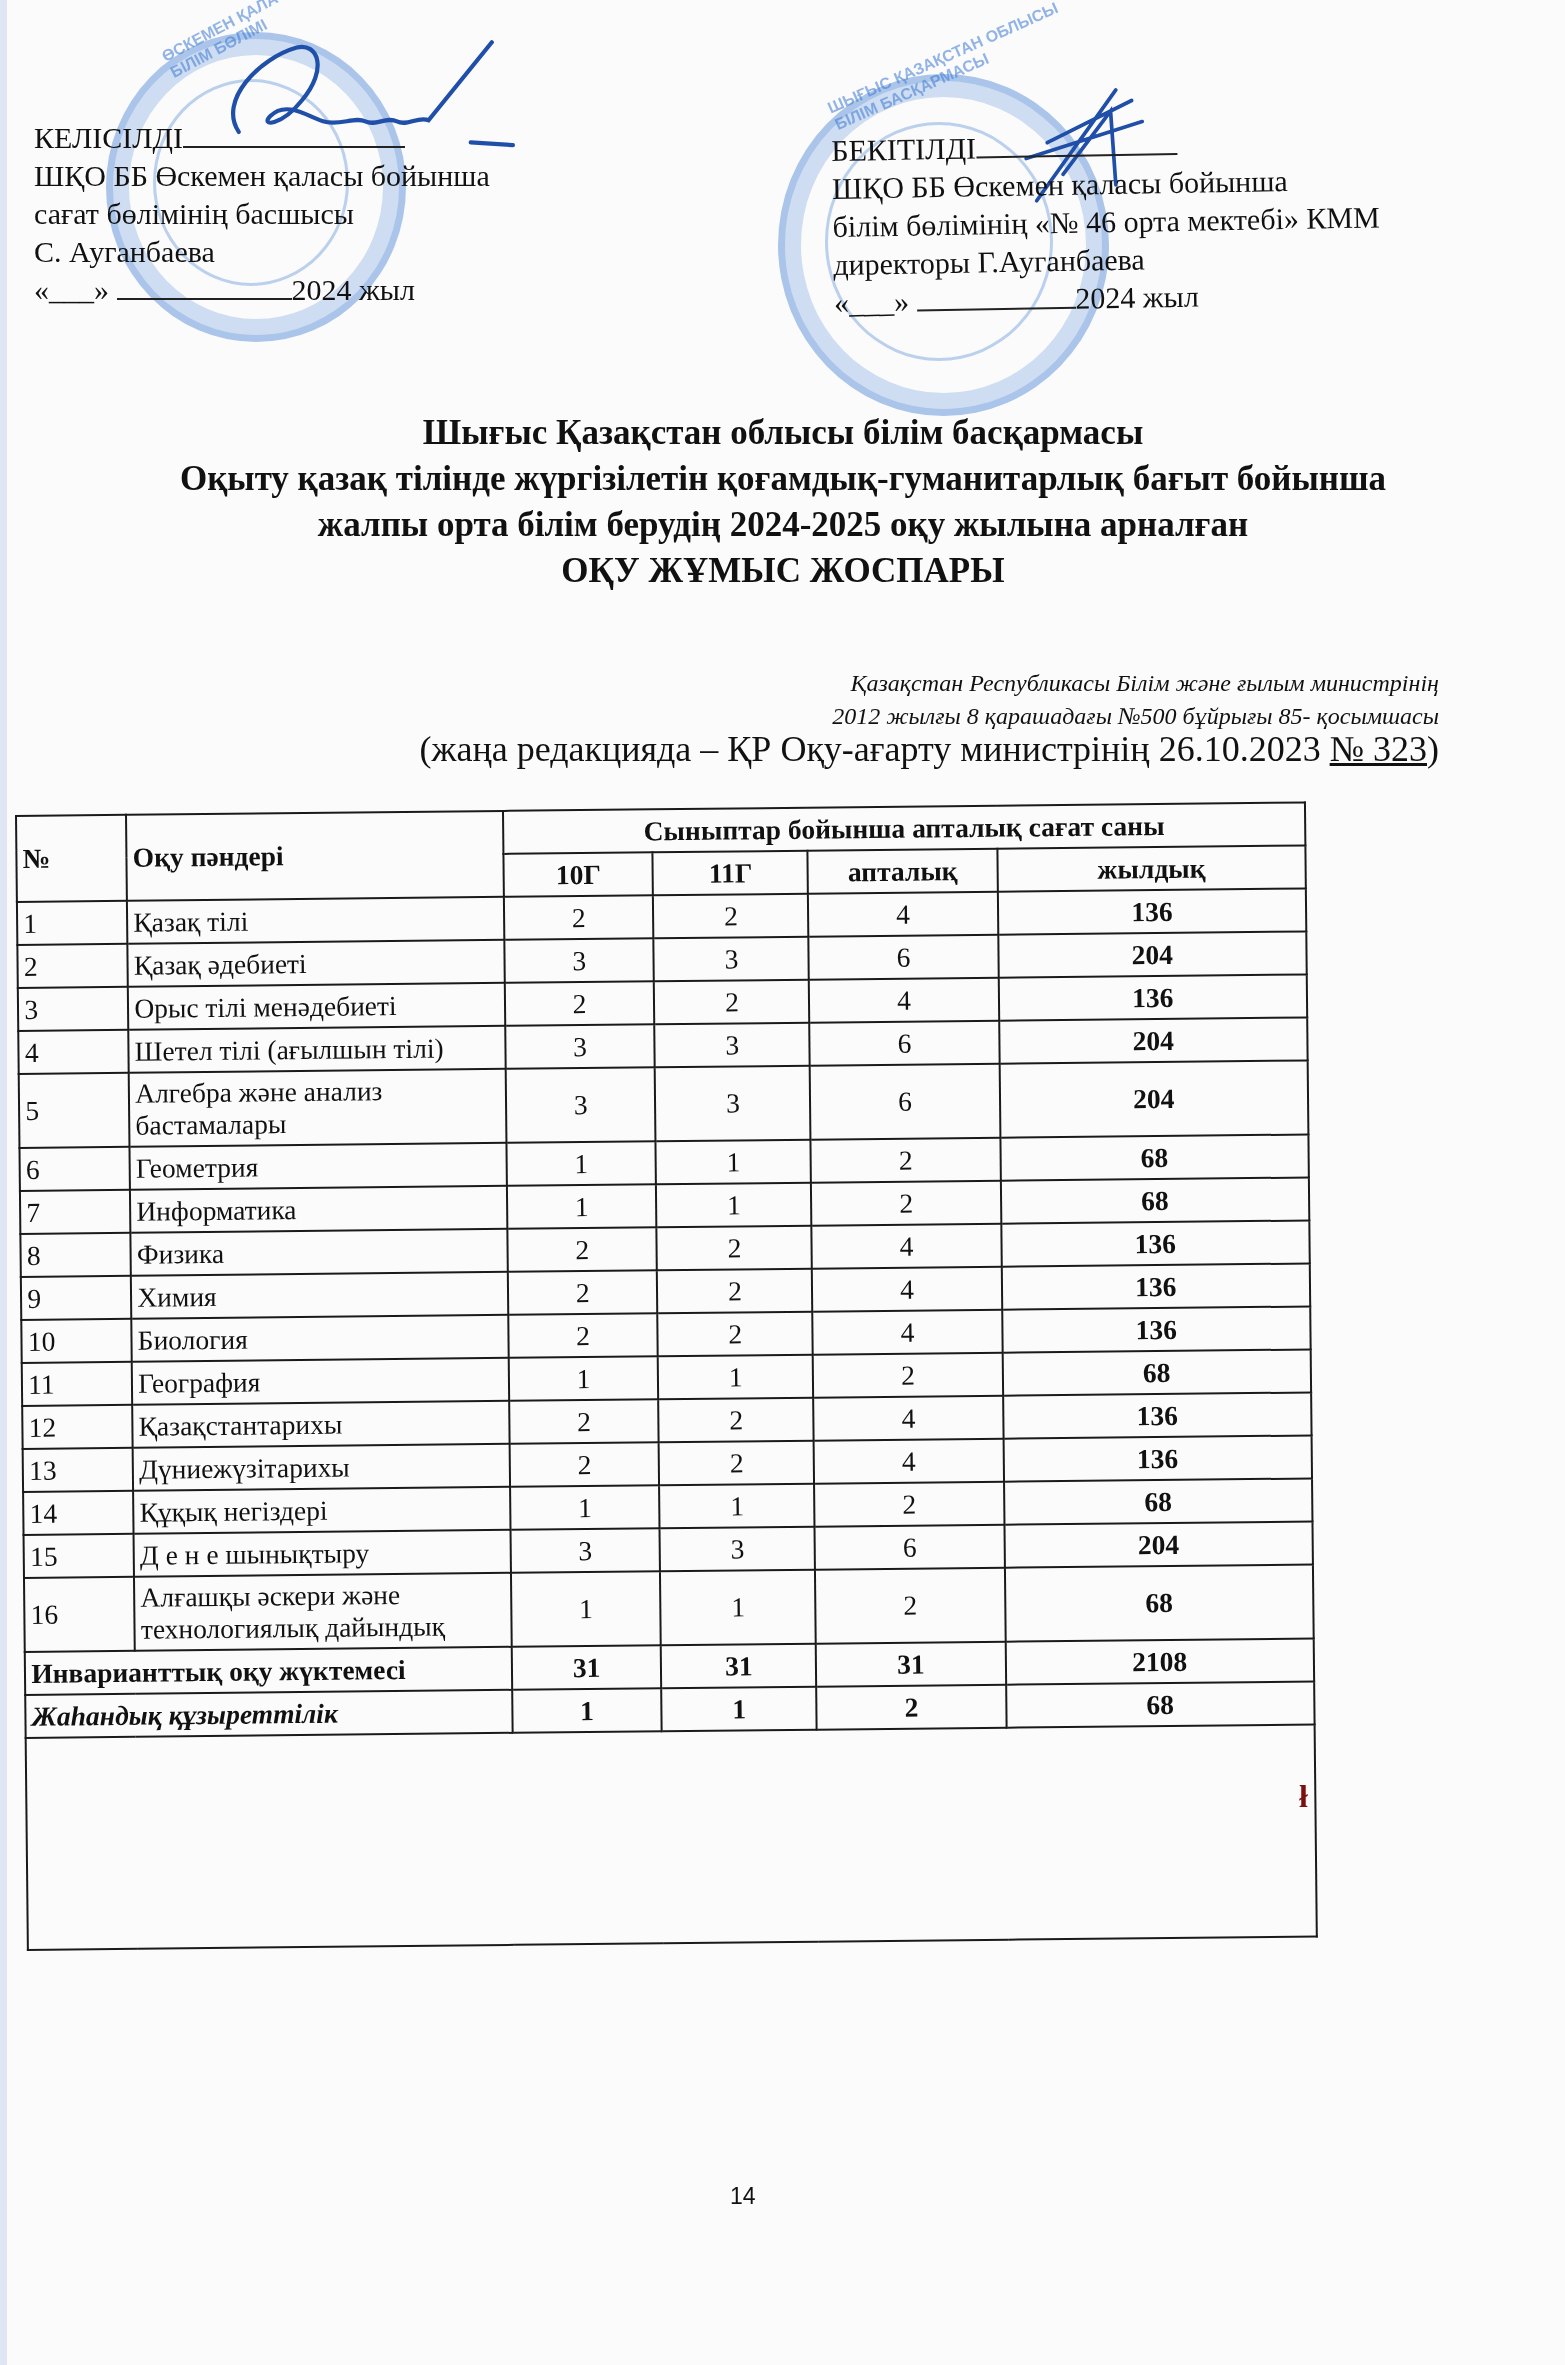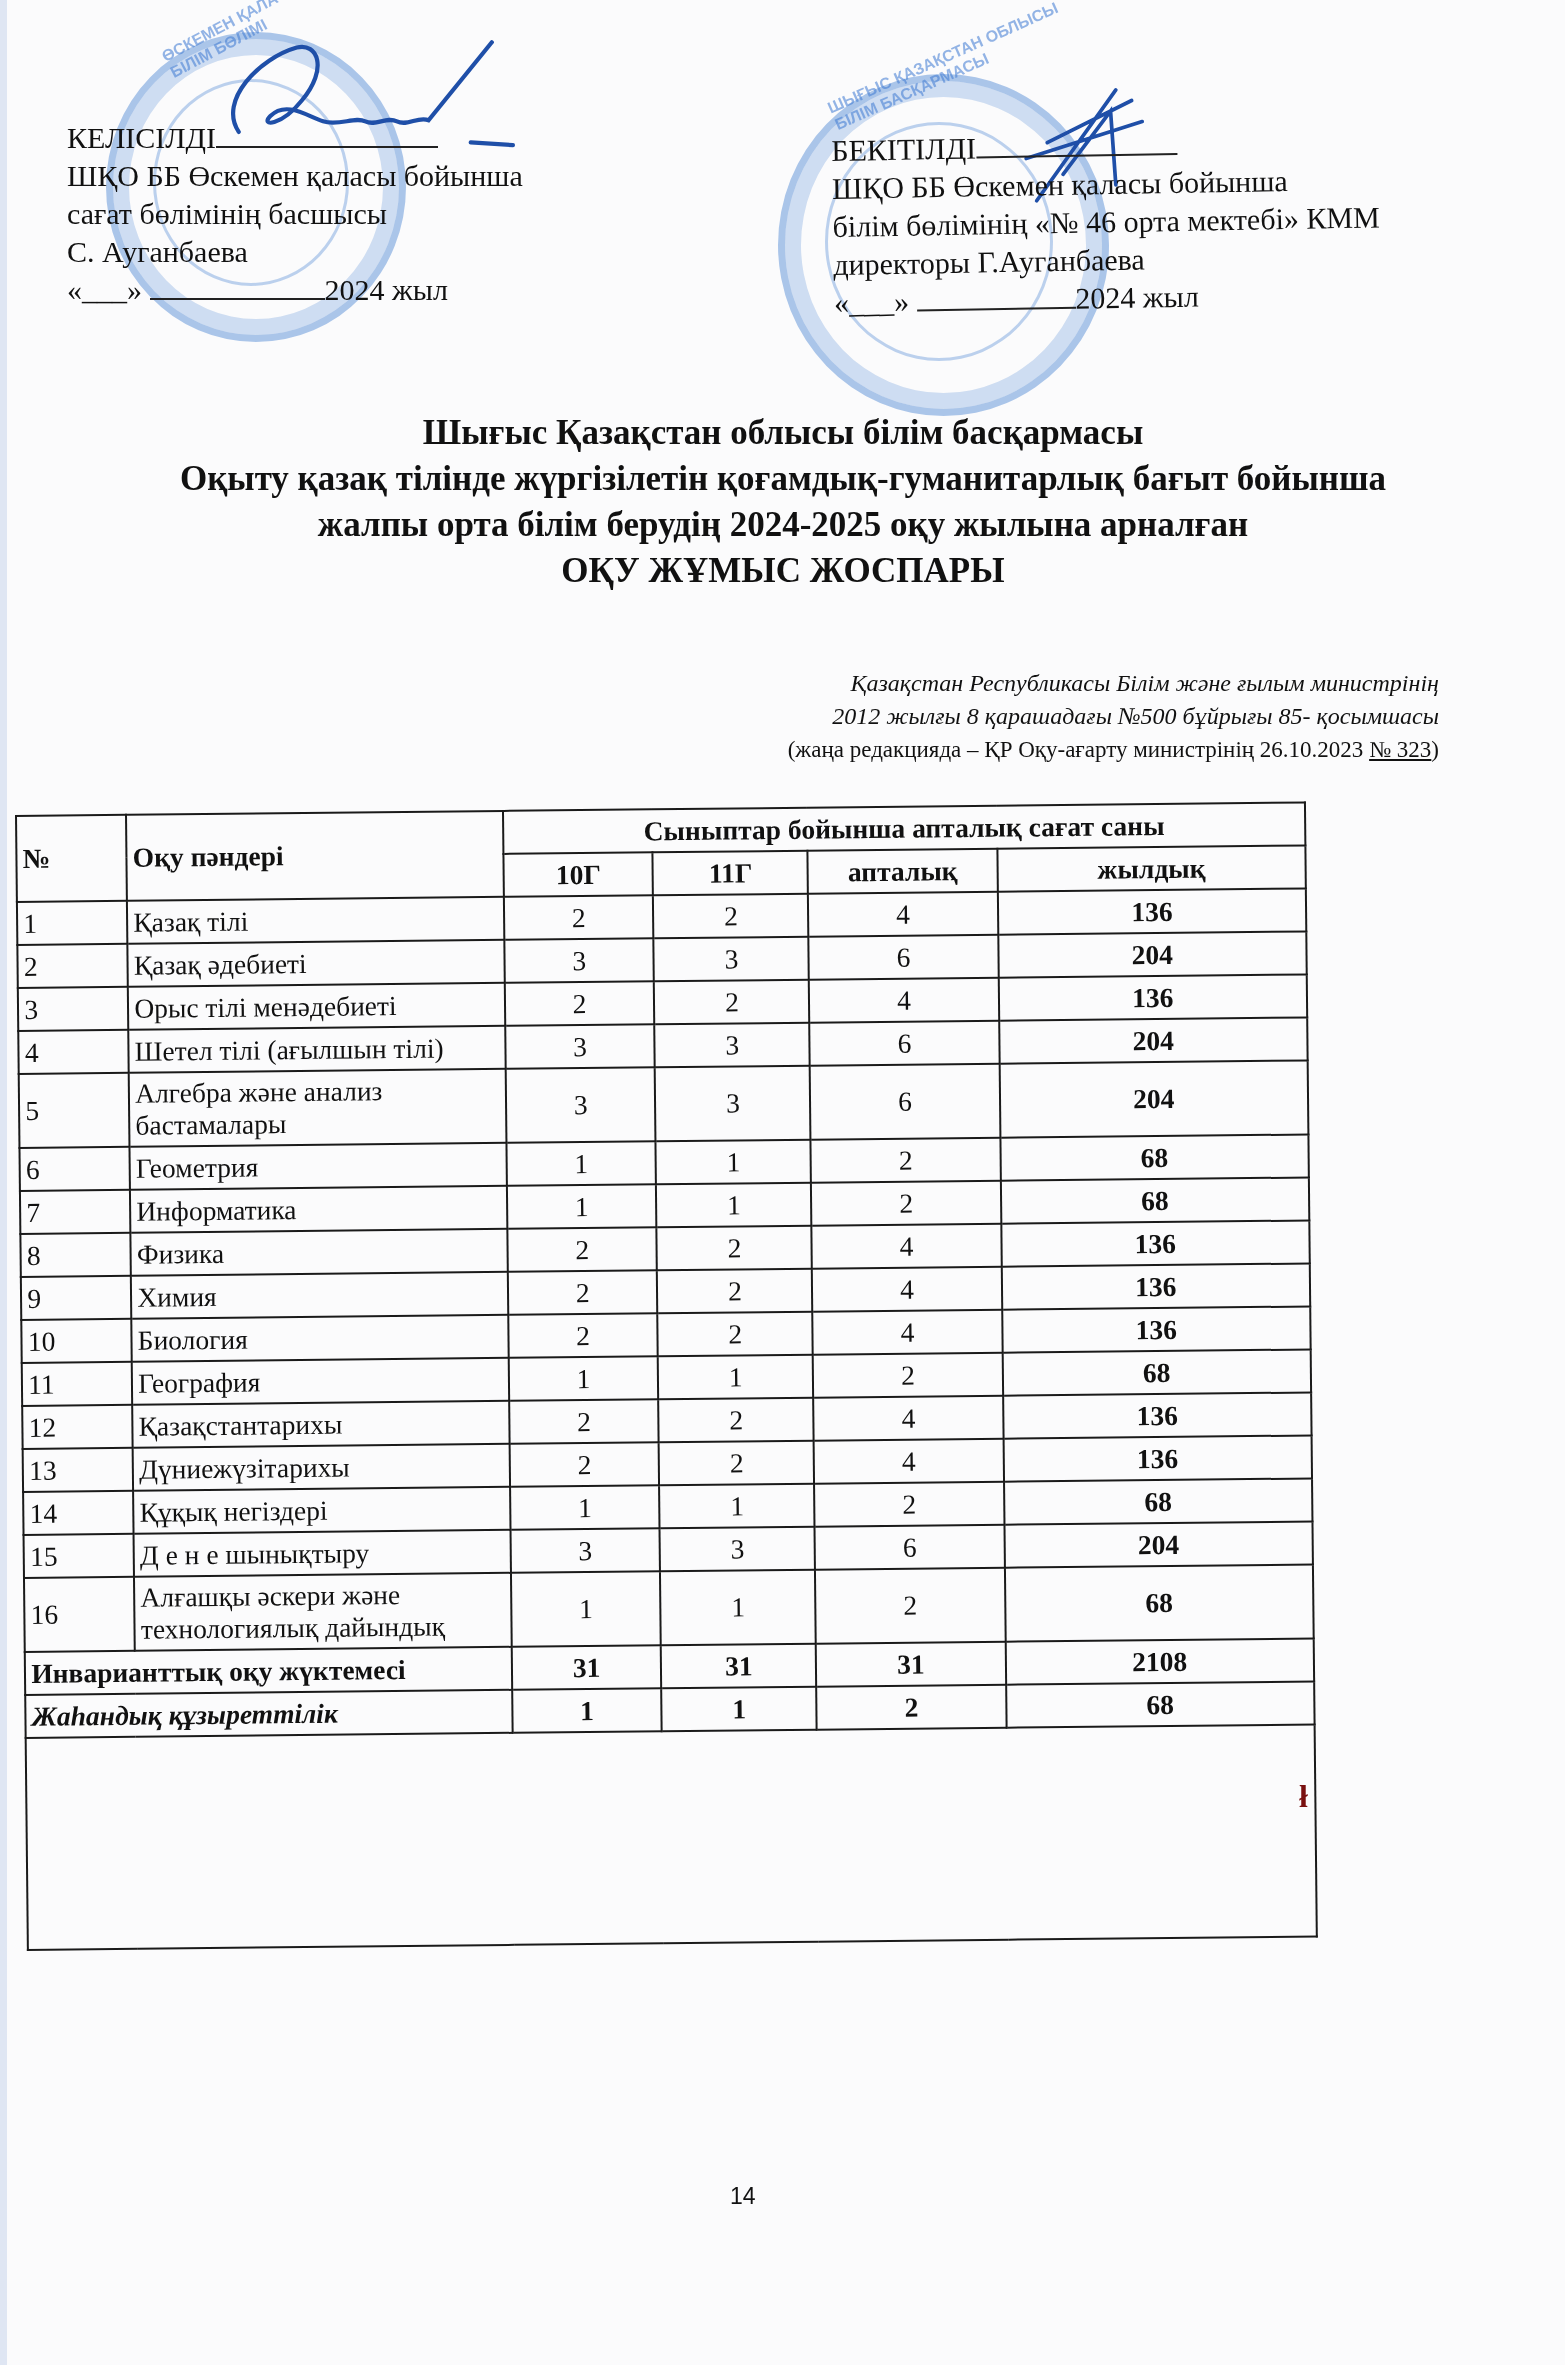--- a/index.html
+++ b/index.html
@@ -67,21 +67,21 @@
   </svg>
 
   <div class="stamp" style="left:778px; top:74px; width:317px; height:328px;"></div>
   <div class="stamp-inner" style="left:825px; top:122px; width:222px; height:233px;"></div>
   <div class="stamp-text" style="left:825px; top:101px; font-size:16px; transform:rotate(-24deg); transform-origin:left top; width:296px;">ШЫҒЫС ҚАЗАҚСТАН ОБЛЫСЫ БІЛІМ БАСҚАРМАСЫ</div>
 
   <svg class="signature" style="left:1005px; top:79px;" width="190" height="138" viewBox="0 0 360 260">
     <path d="M60 230 L 210 20 M 110 180 L 200 60 L 210 200 M 40 150 L 260 80 M 80 120 L 240 40" fill="none" stroke="#1f4fa8" stroke-width="7" stroke-linecap="round"></path>
   </svg>
 
-  <div class="approval" style="left:67px; top:119px;">
+  <div class="approval" style="left:34px; top:119px;">
     <div class="line"><span>КЕЛІСІЛДІ</span><span class="uline" style="width:222px;"></span></div>
     <div class="line">ШҚО ББ  Өскемен қаласы бойынша</div>
     <div class="line">сағат бөлімінің басшысы</div>
     <div class="line"> С. Ауганбаева</div>
     <div class="line"><span>«___» </span><span class="uline" style="width:175px;"></span><span>2024 жыл</span></div>
   </div>
 
   <div class="approval" style="left:831px; top:132px; transform:rotate(-1deg); transform-origin:left top;">
     <div class="line"><span>БЕКІТІЛДІ</span><span class="uline" style="width:201px;"></span></div>
     <div class="line">ШҚО ББ  Өскемен қаласы бойынша</div>
@@ -93,21 +93,21 @@
   <div class="heading">
     <div>Шығыс Қазақстан облысы білім басқармасы</div>
     <div>Оқыту қазақ тілінде жүргізілетін қоғамдық-гуманитарлық бағыт бойынша</div>
     <div>жалпы орта білім берудің 2024-2025 оқу жылына арналған</div>
     <div>ОҚУ ЖҰМЫС ЖОСПАРЫ</div>
   </div>
 
   <div class="reference">
     <div class="it">Қазақстан Республикасы Білім және ғылым министрінің</div>
     <div class="it">2012 жылғы 8 қарашадағы №500 бұйрығы 85- қосымшасы</div>
-    <div style="font-size:23px;margin-left:16px;"><span>(жаңа редакцияда – ҚР Оқу-ағарту министрінің 26.10.2023 </span><span class="u">№ 323</span><span>)</span></div>
+    <div style="font-size:36px;margin-left:16px;"><span>(жаңа редакцияда – ҚР Оқу-ағарту министрінің 26.10.2023 </span><span class="u">№ 323</span><span>)</span></div>
   </div>
 
   <table class="tbl">
     <thead>
       <tr class="row-h">
         <th class="c-no" rowspan="2">№</th>
         <th class="c-subj" rowspan="2">Оқу пәндері</th>
         <th colspan="4">Сыныптар бойынша апталық сағат саны</th>
       </tr>
       <tr class="row-h">

